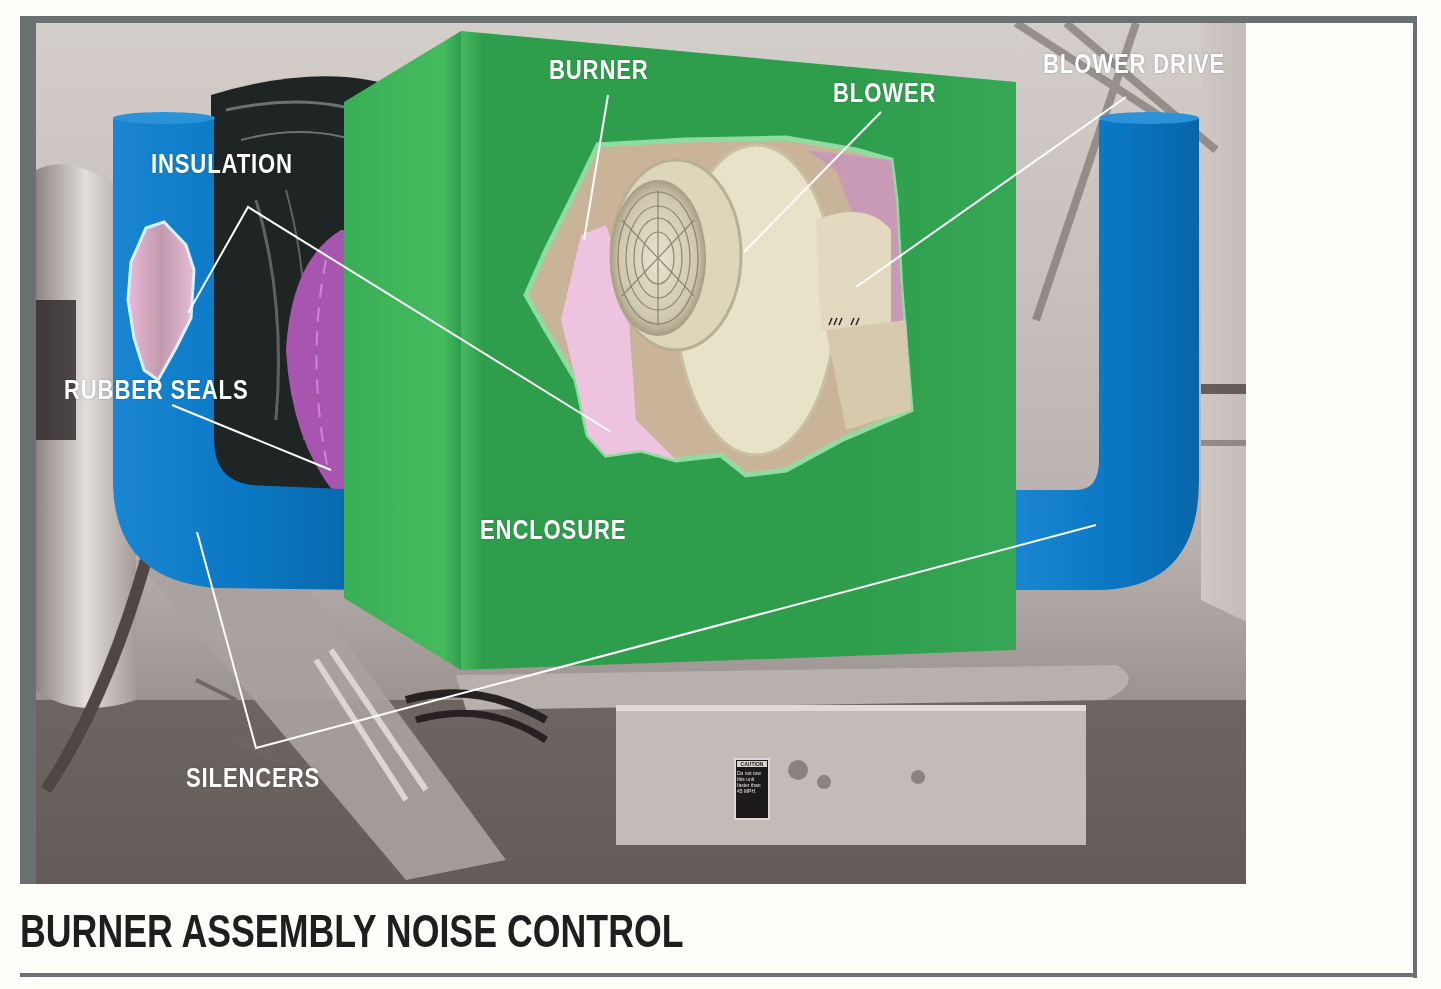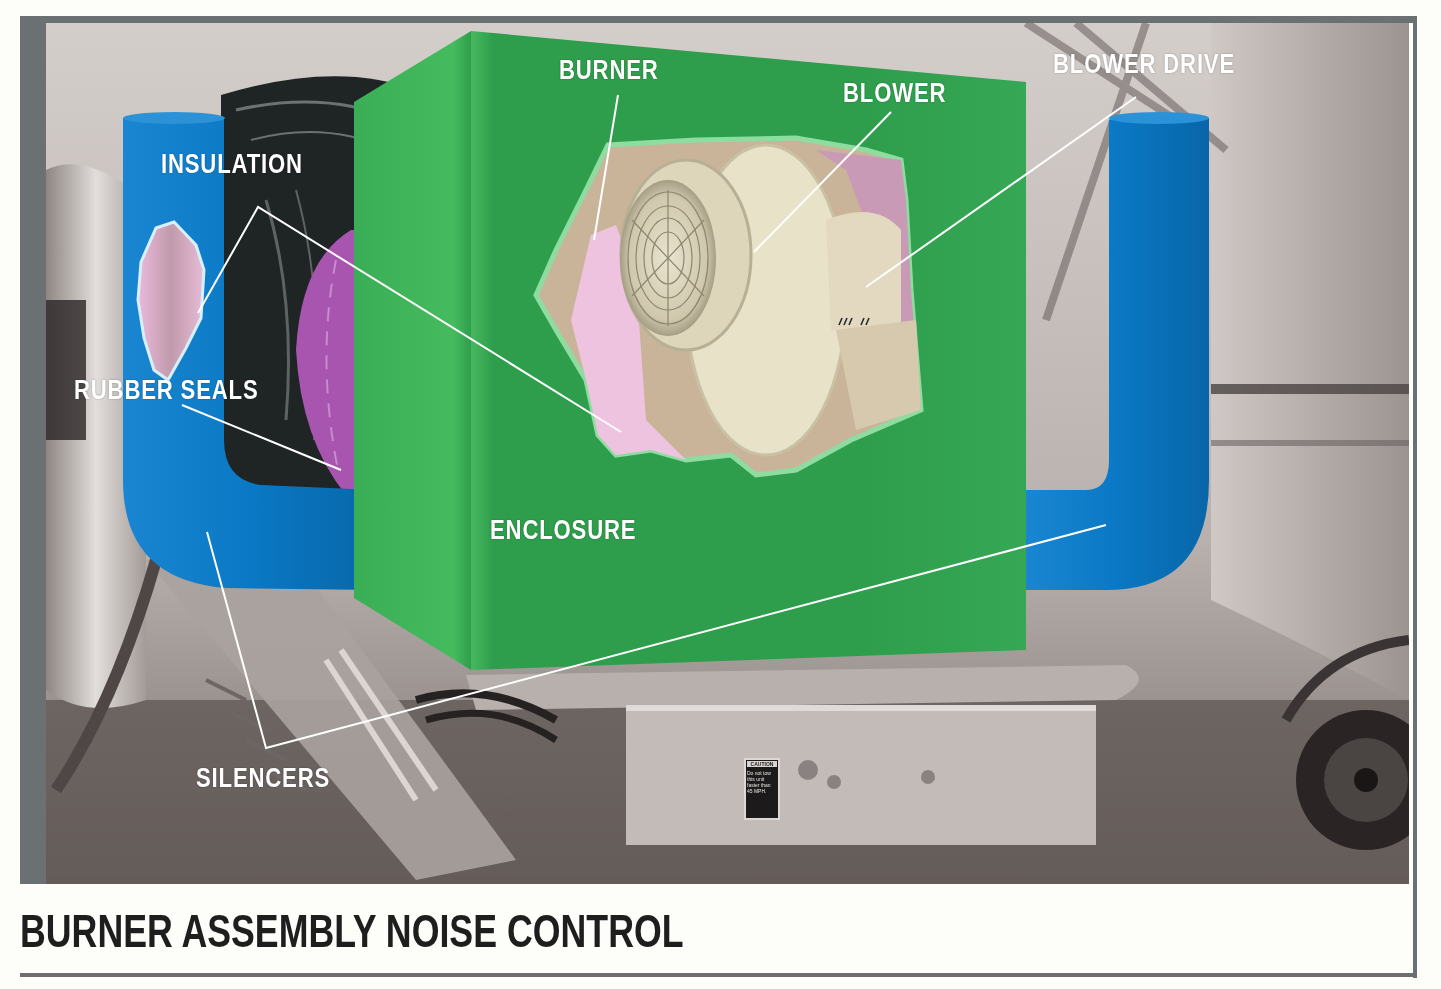--- a/index.html
+++ b/index.html
@@ -5,21 +5,21 @@
   html, body { margin: 0; padding: 0; }
   body {
     width: 1441px; height: 989px; position: relative; overflow: hidden;
     background: #fdfdf9;
     font-family: "Liberation Sans", "DejaVu Sans", sans-serif;
   }
   .frame-top { position: absolute; left: 20px; top: 16px; width: 1397px; height: 7px; background: #6b7073; }
   .frame-left { position: absolute; left: 20px; top: 16px; width: 30px; height: 868px; background: #6b7073; }
   .frame-right { position: absolute; left: 1413px; top: 16px; width: 4px; height: 962px; background: #6b7073; }
   .frame-bottom { position: absolute; left: 20px; top: 973px; width: 1397px; height: 4px; background: #6b7073; }
-  .photo { position: absolute; left: 46px; top: 23px; width: 1363px; height: 861px; overflow: hidden; }
+  .photo { position: absolute; left: 36px; top: 23px; width: 1210px; height: 861px; overflow: hidden; }
   .photo svg { position: absolute; left: 0; top: 0; }
   .label {
     position: absolute; color: #ffffff; font-weight: bold;
     font-family: "Liberation Sans", "DejaVu Sans", sans-serif;
     font-size: 27px; letter-spacing: 1px; transform: scaleX(0.82); transform-origin: left top;
     white-space: nowrap; text-shadow: 0 0 2px rgba(0,0,0,0.35);
   }
   .title {
     position: absolute; left: 20px; top: 903px; color: #1e1e1e;
     font-family: "Liberation Sans", "DejaVu Sans", sans-serif; font-weight: bold;

